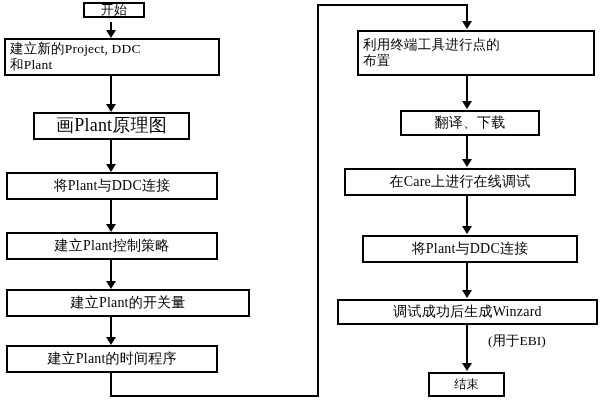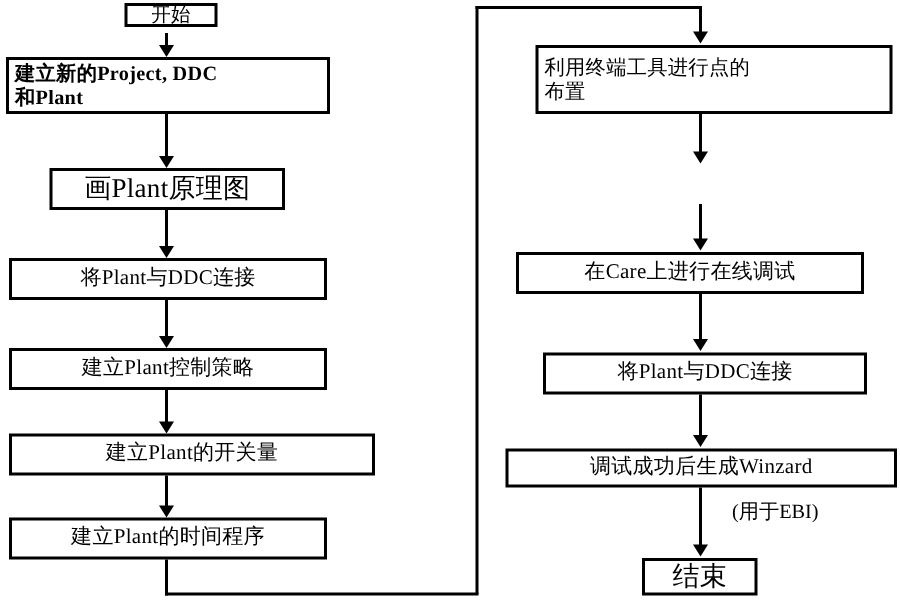--- a/index.html
+++ b/index.html
@@ -57,21 +57,21 @@
 </style>
 </head>
 <body>
 
 <div id="flowchart-root">
 
   <div class="node" style="left:83px; top:2px; width:62px; height:16px; font-size:13px;">
     <span>开始</span>
   </div>
 
-  <div class="node left-align" style="left:4px; top:38px; width:216px; height:38px; font-size:13.5px;font-weight:bold;">
+  <div class="node left-align" style="left:4px; top:38px; width:216px; height:38px; font-size:13.5px;">
     <span>建立新的Project, DDC
 和Plant</span>
   </div>
 
   <div class="node" style="left:33px; top:112px; width:157px; height:28px; font-size:18px;">
     <span>画Plant原理图</span>
   </div>
 
   <div class="node" style="left:6px; top:172px; width:212px; height:28px; font-size:14px;">
     <span>将Plant与DDC连接</span>
@@ -87,38 +87,41 @@
 
   <div class="node" style="left:6px; top:345px; width:212px; height:28px; font-size:14px;">
     <span>建立Plant的时间程序</span>
   </div>
 
   <div class="node left-align" style="left:357px; top:30px; width:238px; height:46px; font-size:13.5px;">
     <span>利用终端工具进行点的
 布置</span>
   </div>
 
+  <div class="node" style="left:400px; top:110px; width:140px; height:26px; font-size:14px;">
+    <span>翻译、下载</span>
+  </div>
 
   <div class="node" style="left:344px; top:168px; width:232px; height:28px; font-size:14px;align-items:center;">
     <span>在Care上进行在线调试</span>
   </div>
 
   <div class="node" style="left:362px; top:235px; width:216px; height:28px; font-size:14px;">
     <span>将Plant与DDC连接</span>
   </div>
 
   <div class="node" style="left:337px; top:299px; width:261px; height:26px; font-size:14px;">
     <span>调试成功后生成Winzard</span>
   </div>
 
   <div class="plain-label" style="left:488px; top:332px; font-size:13.5px;">
     <span>(用于EBI)</span>
   </div>
 
-  <div class="node" style="left:428px; top:372px; width:77px; height:25px; font-size:18px;">
+  <div class="node" style="left:428px; top:372px; width:77px; height:25px; font-size:12px;">
     <span>结束</span>
   </div>
 
   <div class="conn v" style="left:110px; top:22px; height:9px;"></div>
   <div class="arrowhead" style="left:106px; top:30px;"></div>
 
   <div class="conn v" style="left:110px; top:76px; height:29px;"></div>
   <div class="arrowhead" style="left:106px; top:104px;"></div>
 
   <div class="conn v" style="left:110px; top:140px; height:25px;"></div>

